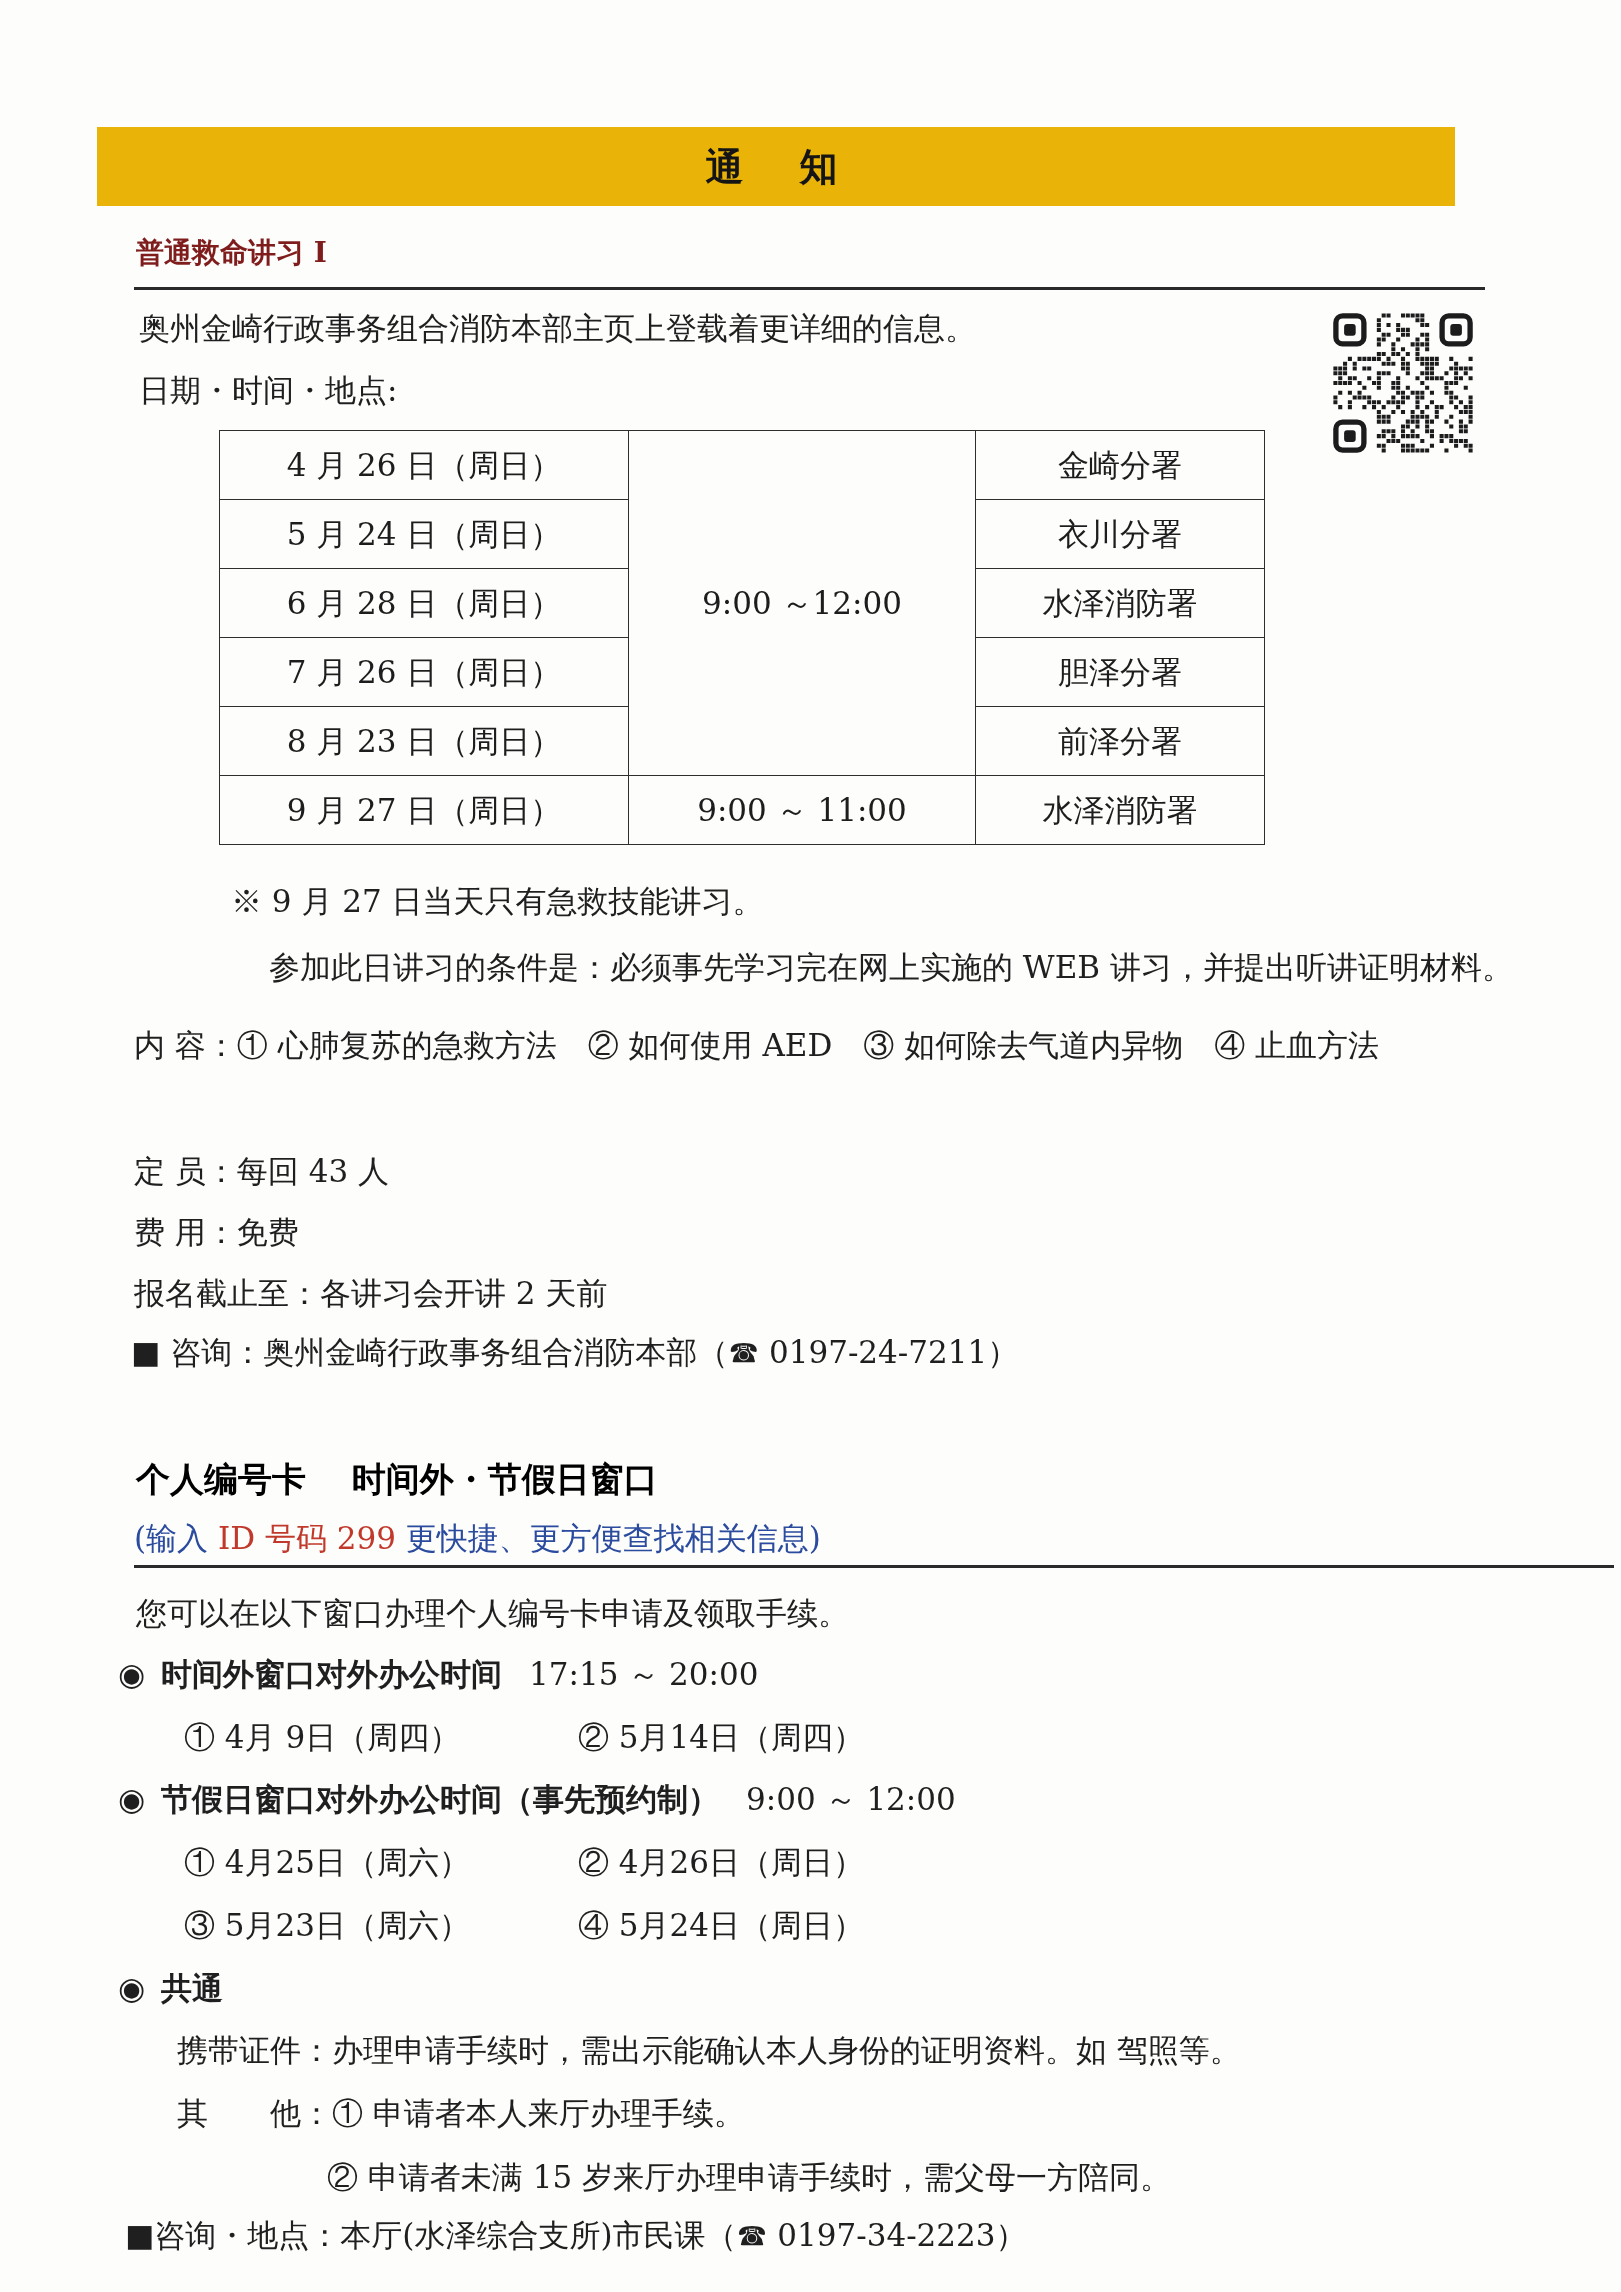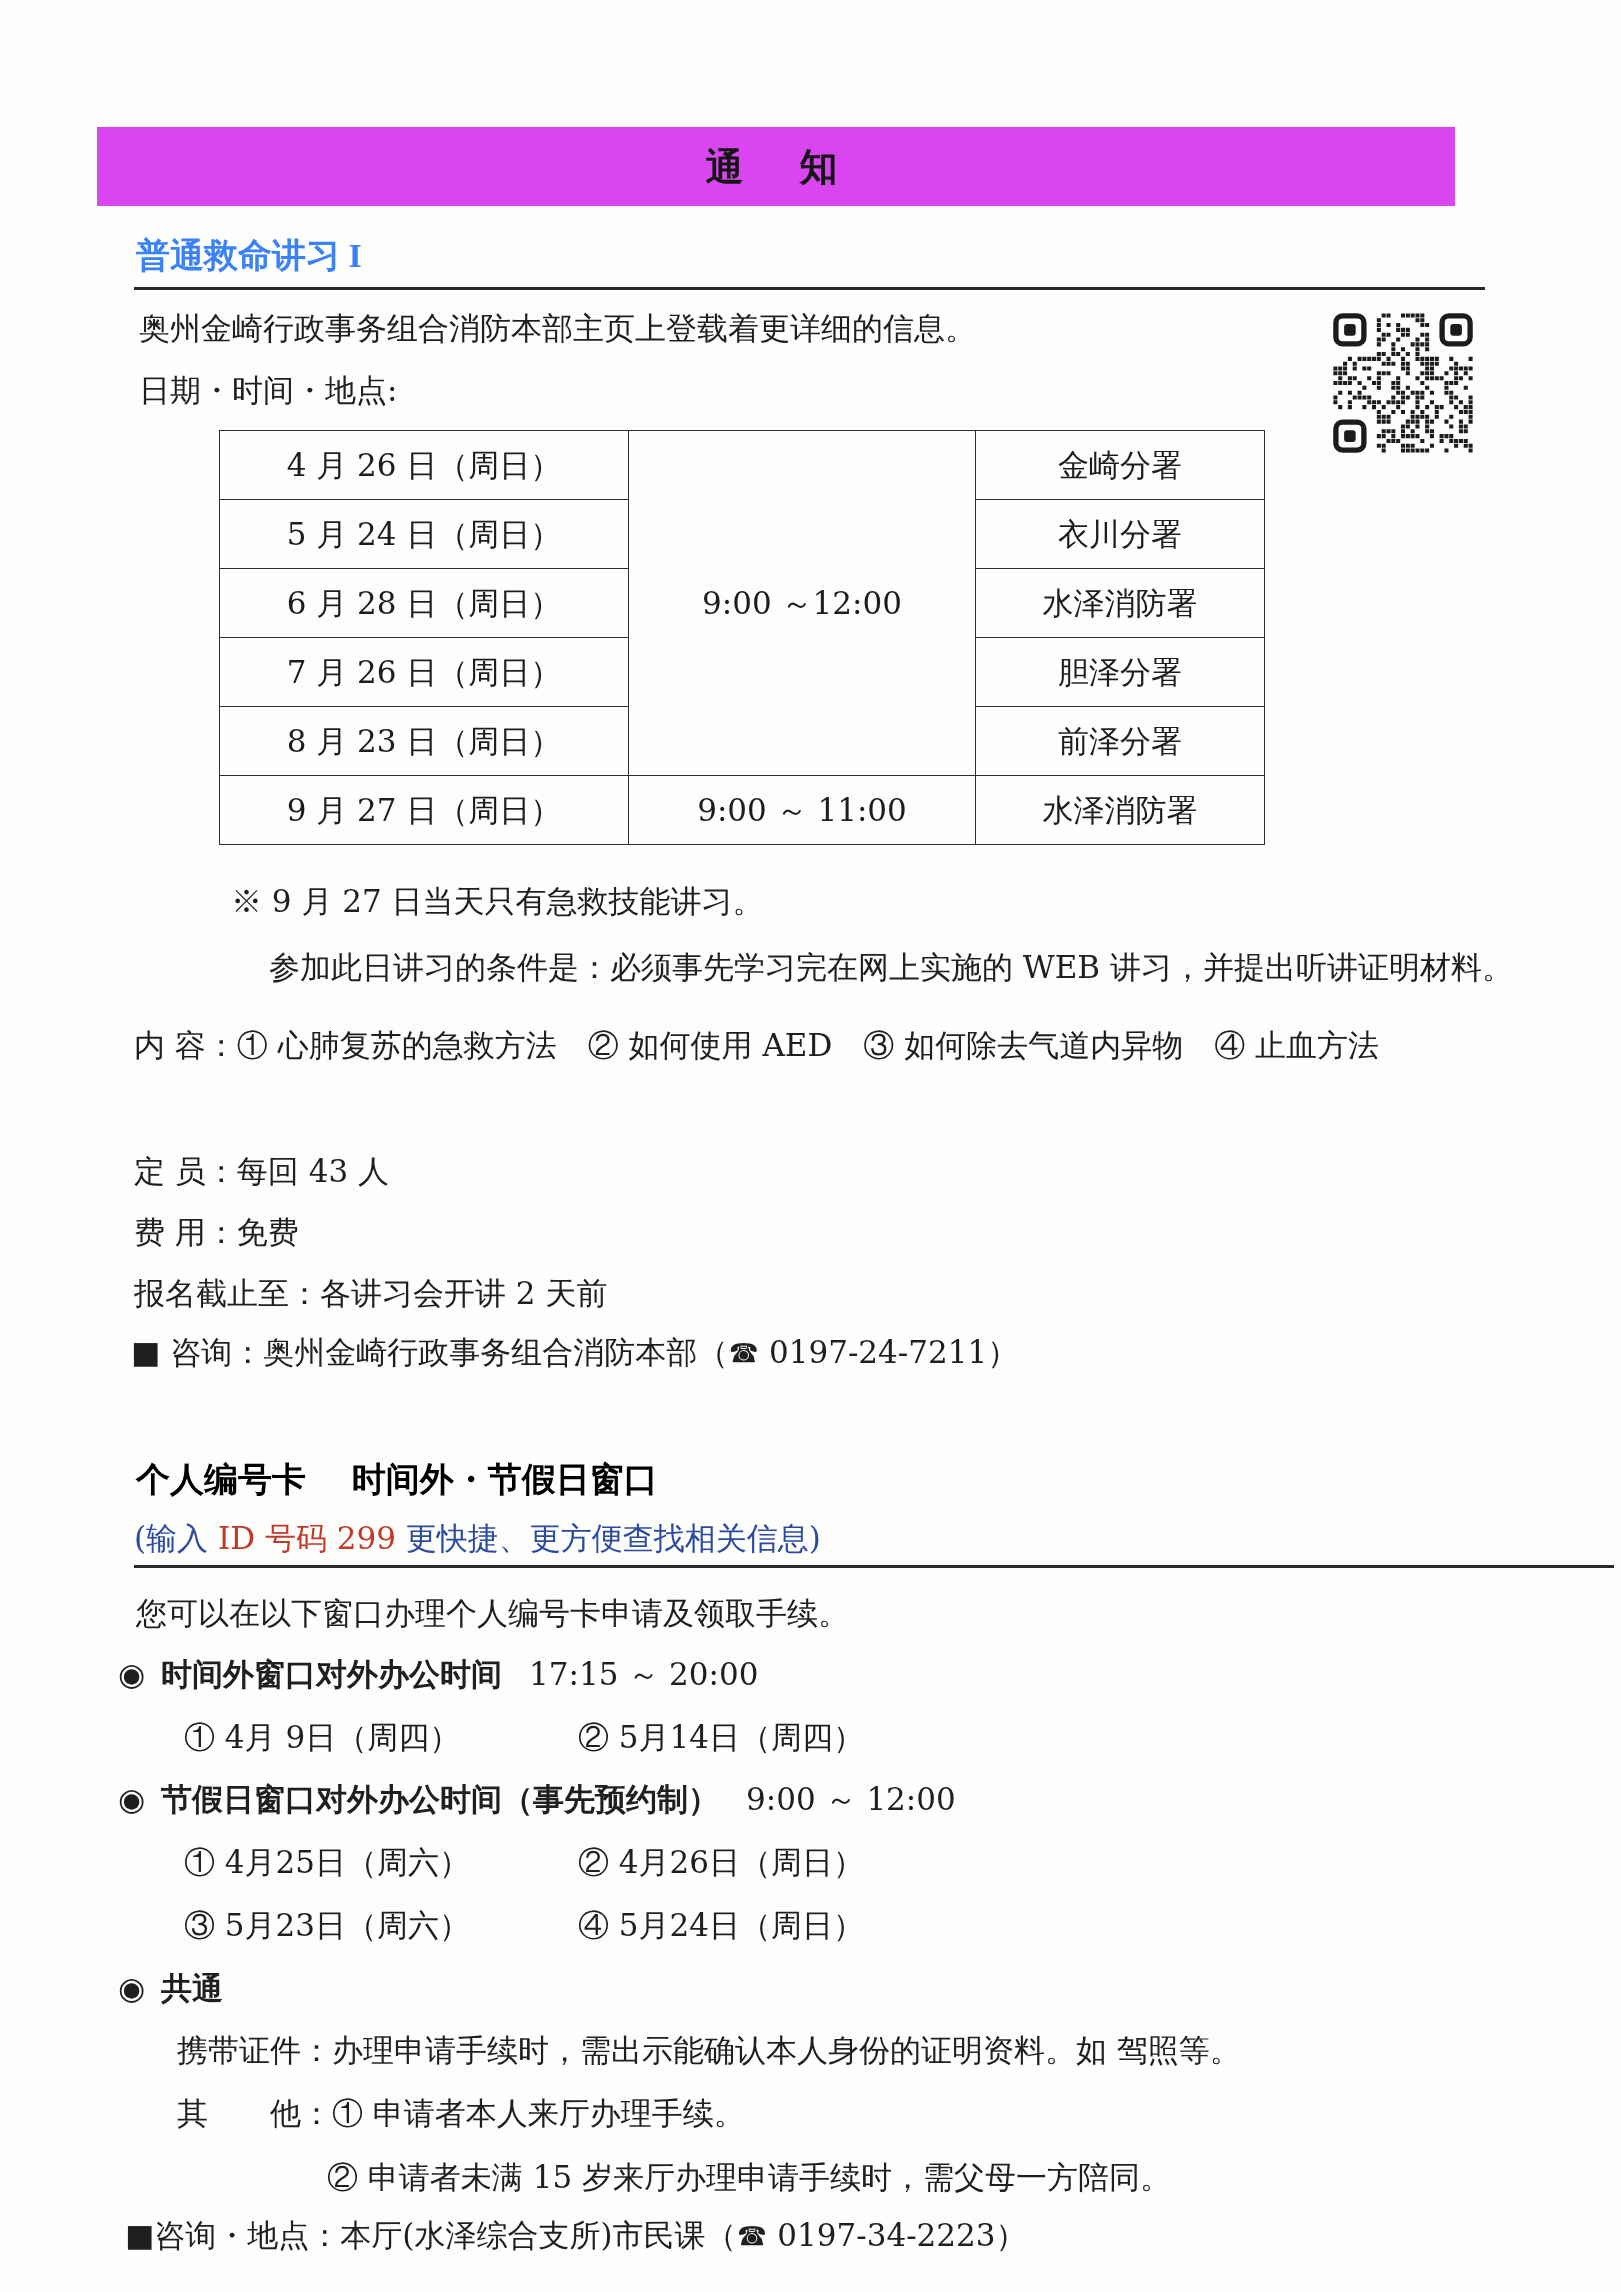--- a/index.html
+++ b/index.html
@@ -9,26 +9,26 @@
     background:#fdfdfc;
     font-family:"DejaVu Serif","Liberation Serif",serif;
     color:#1f1f1f;
     overflow:hidden;
   }
   .abs{position:absolute;white-space:nowrap;line-height:1.25;}
   .fs{font-size:31px;}
   .b{font-weight:bold;}
   .banner{
     left:97px;top:127px;width:1358px;height:79px;
-    background:#d946ef;
+    background:#eab308;
     display:flex;align-items:center;justify-content:center;
     font-size:38px;font-weight:bold;letter-spacing:9px;color:#151515;
   }
   .rule{background:#2a2a2a;height:2.7px;}
-  .h1{font-size:34px;font-weight:bold;color:#3b82f6;font-family:Liberation Serif, serif;}
+  .h1{font-size:28px;font-weight:bold;color:#7f1d1d;}
   .h2{font-size:34px;font-weight:bold;color:#000000;}
   table.sched{
     border-collapse:collapse;
     table-layout:fixed;
   }
   table.sched td{
     border:1.8px solid #2e2e2e;
     text-align:center;vertical-align:middle;
     font-size:31px;color:#1d1d1d;
     height:68px;padding:0;

